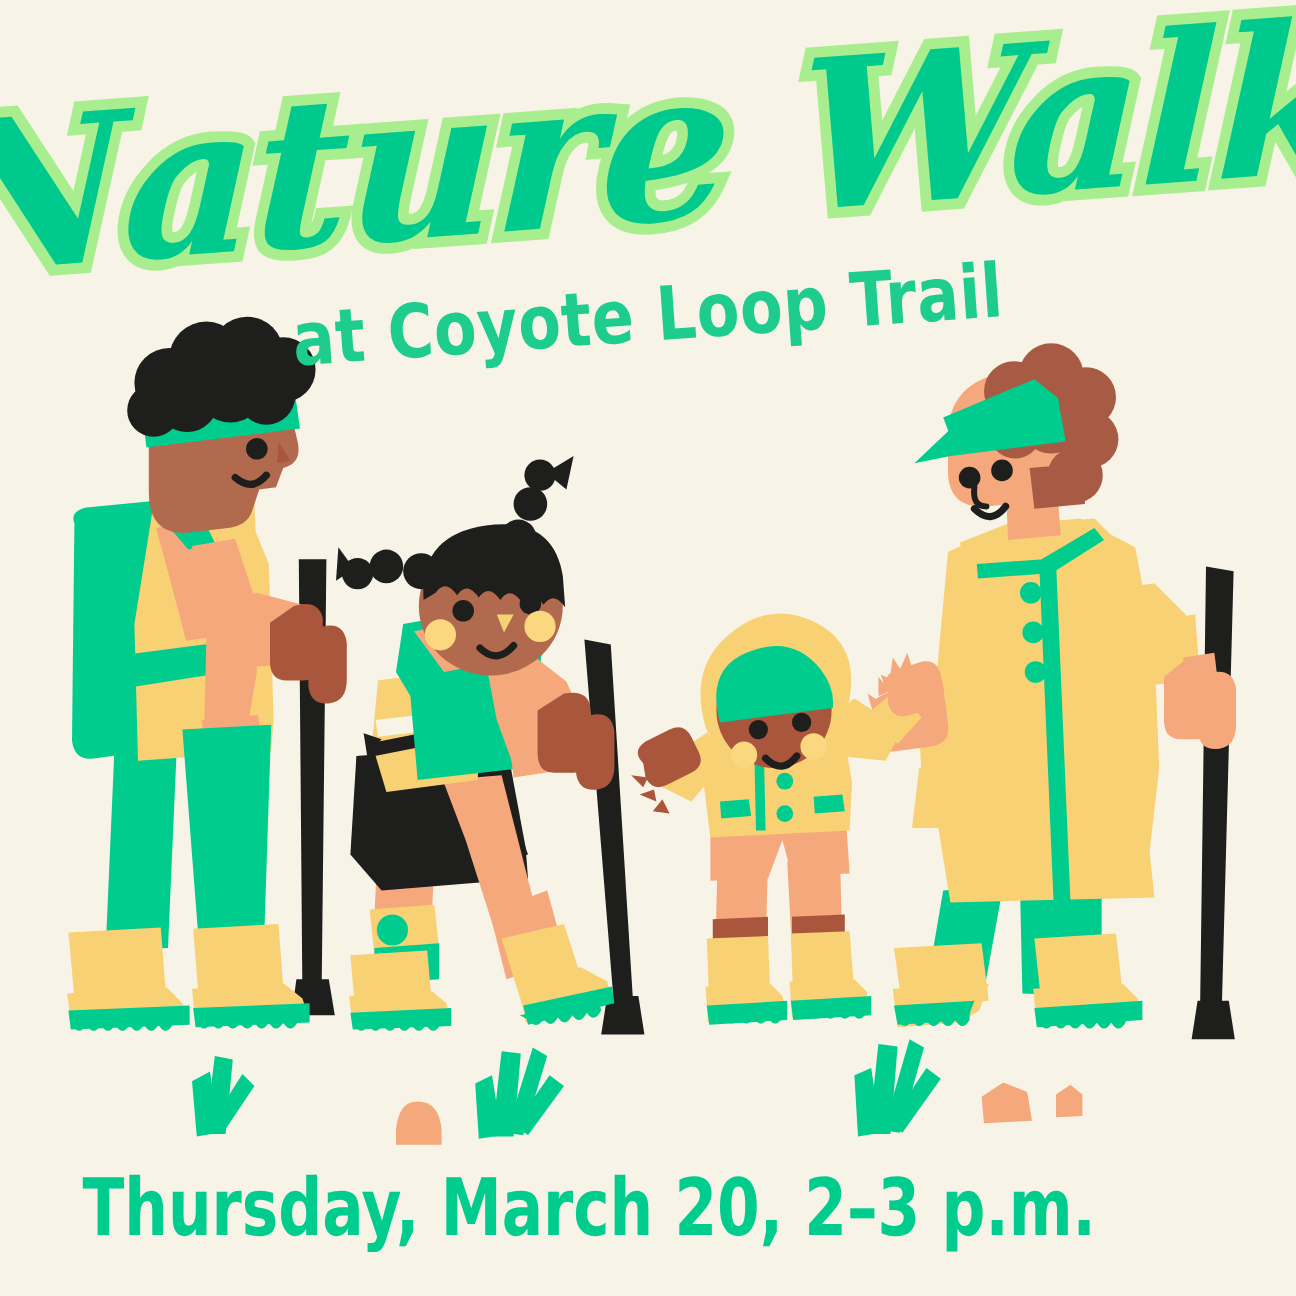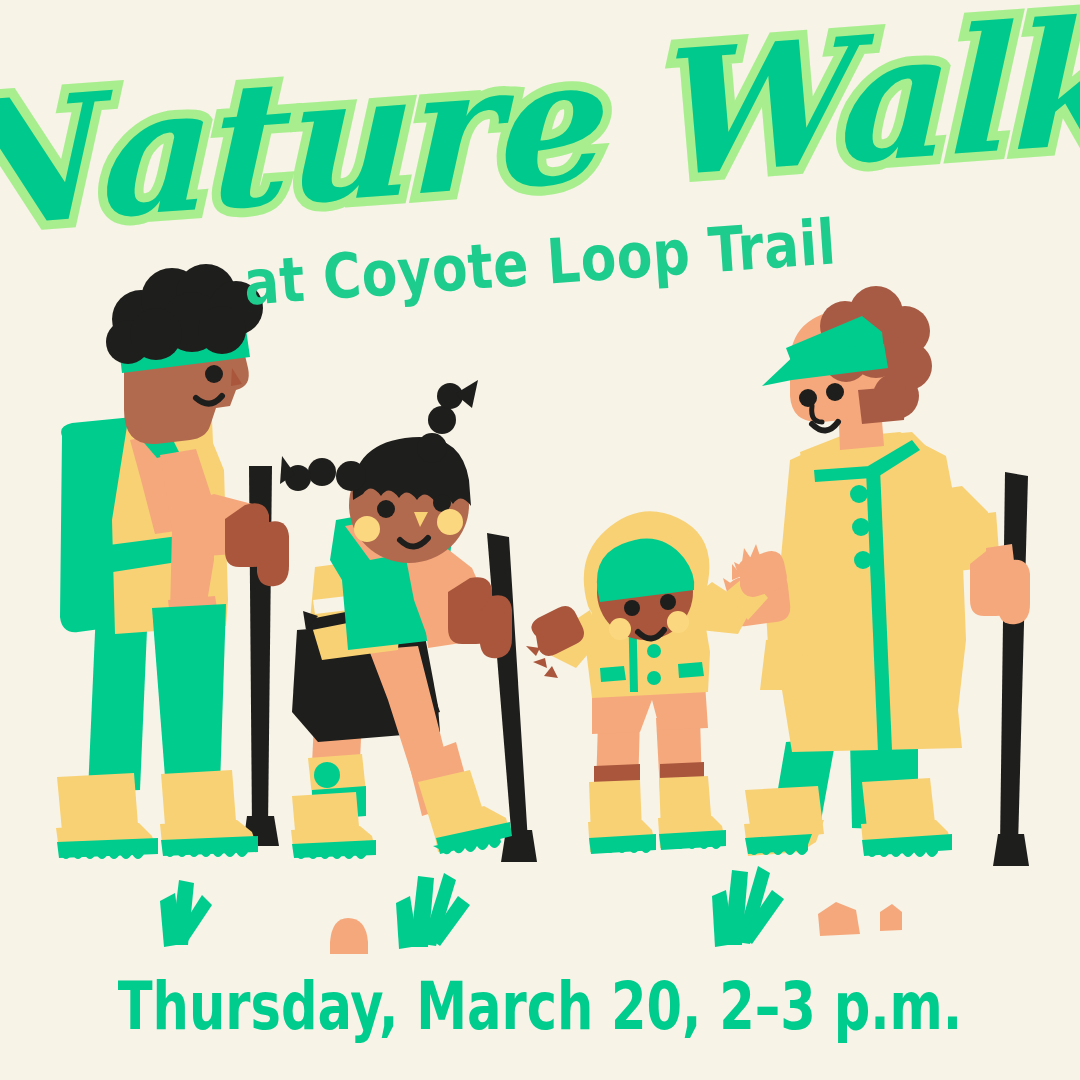--- a/index.html
+++ b/index.html
@@ -39,21 +39,21 @@
   }
   .subtitle{
     font-family:"DejaVu Sans Condensed","Liberation Sans Narrow","Liberation Sans",sans-serif;
     font-weight:bold;font-size:62px;line-height:1;
     color:#1ecc8e;letter-spacing:0.5px;
     transform:rotate(-4deg) scaleX(0.93);
     white-space:nowrap;
   }
   .date-wrap{
     position:absolute;left:0;top:962px;width:1080px;height:90px;
-    display:flex;align-items:center;justify-content:center;
+    display:flex;align-items:center;justify-content:flex-start;
     pointer-events:none;
   }
   .date{
     font-family:"DejaVu Sans Condensed","Liberation Sans Narrow","Liberation Sans",sans-serif;
     font-weight:bold;font-size:66px;line-height:1;
     color:#00cc8e;letter-spacing:0px;
     transform:scaleX(0.86);
     white-space:nowrap;
   }
 </style>

